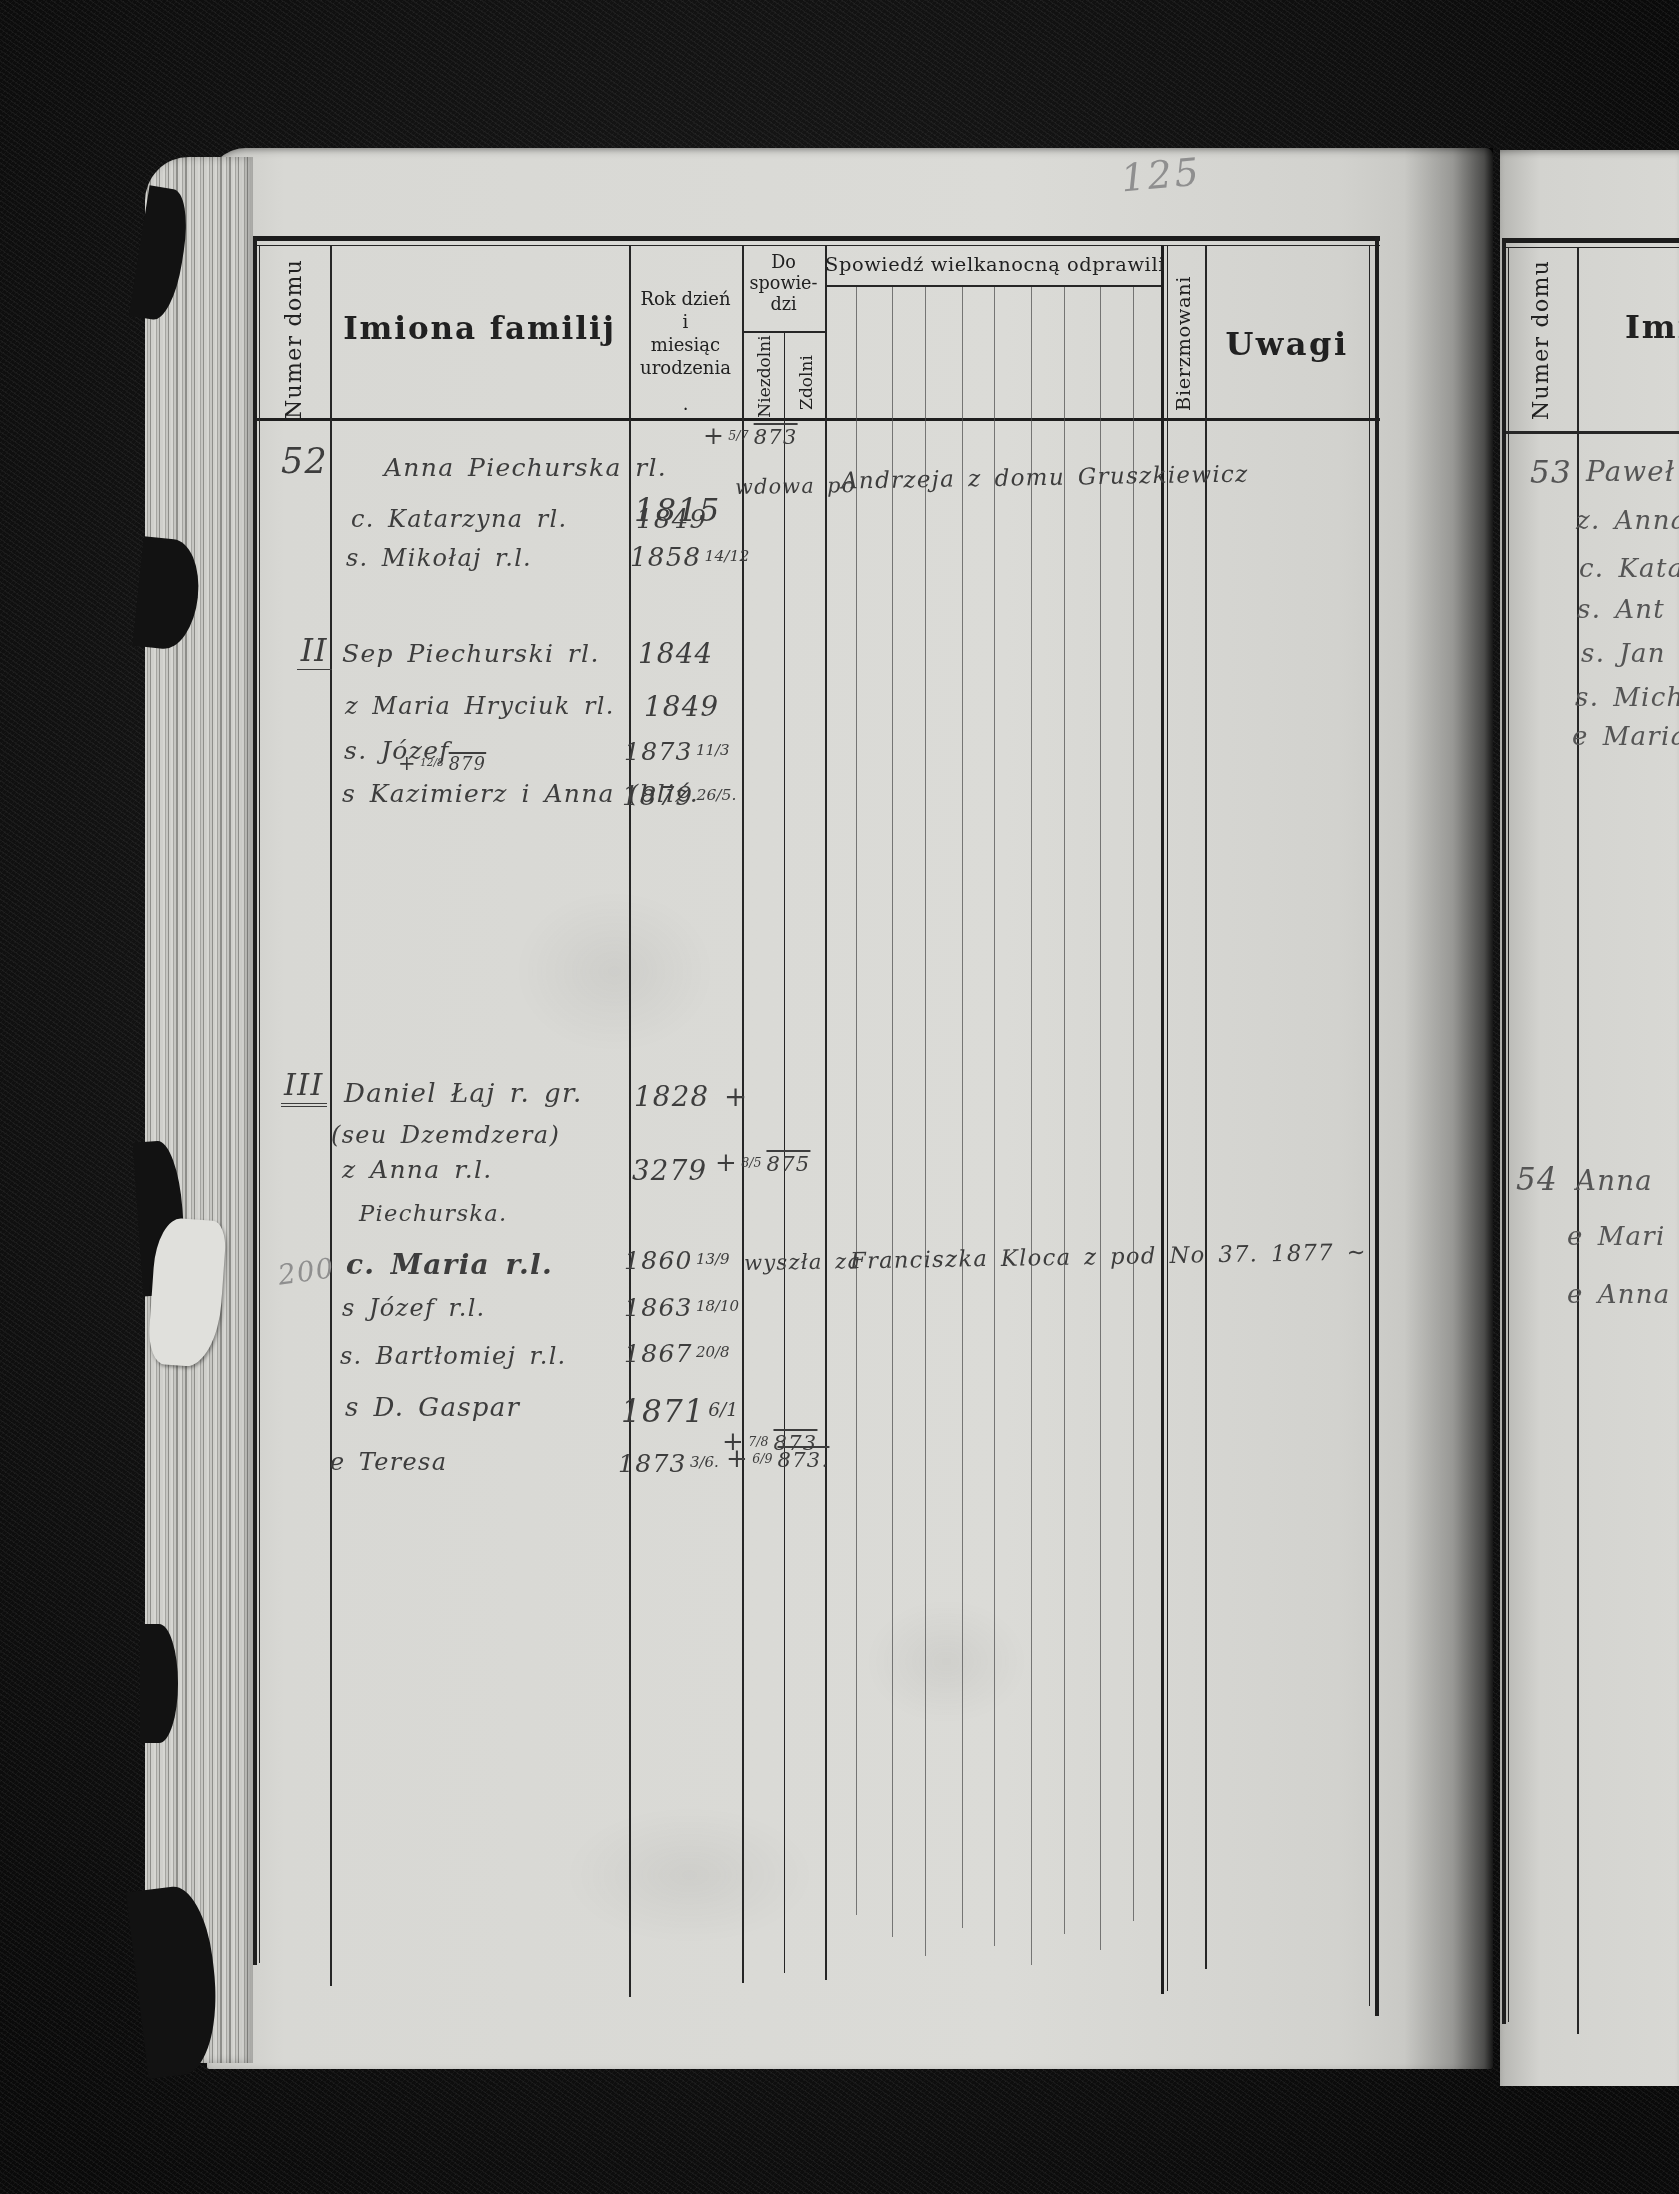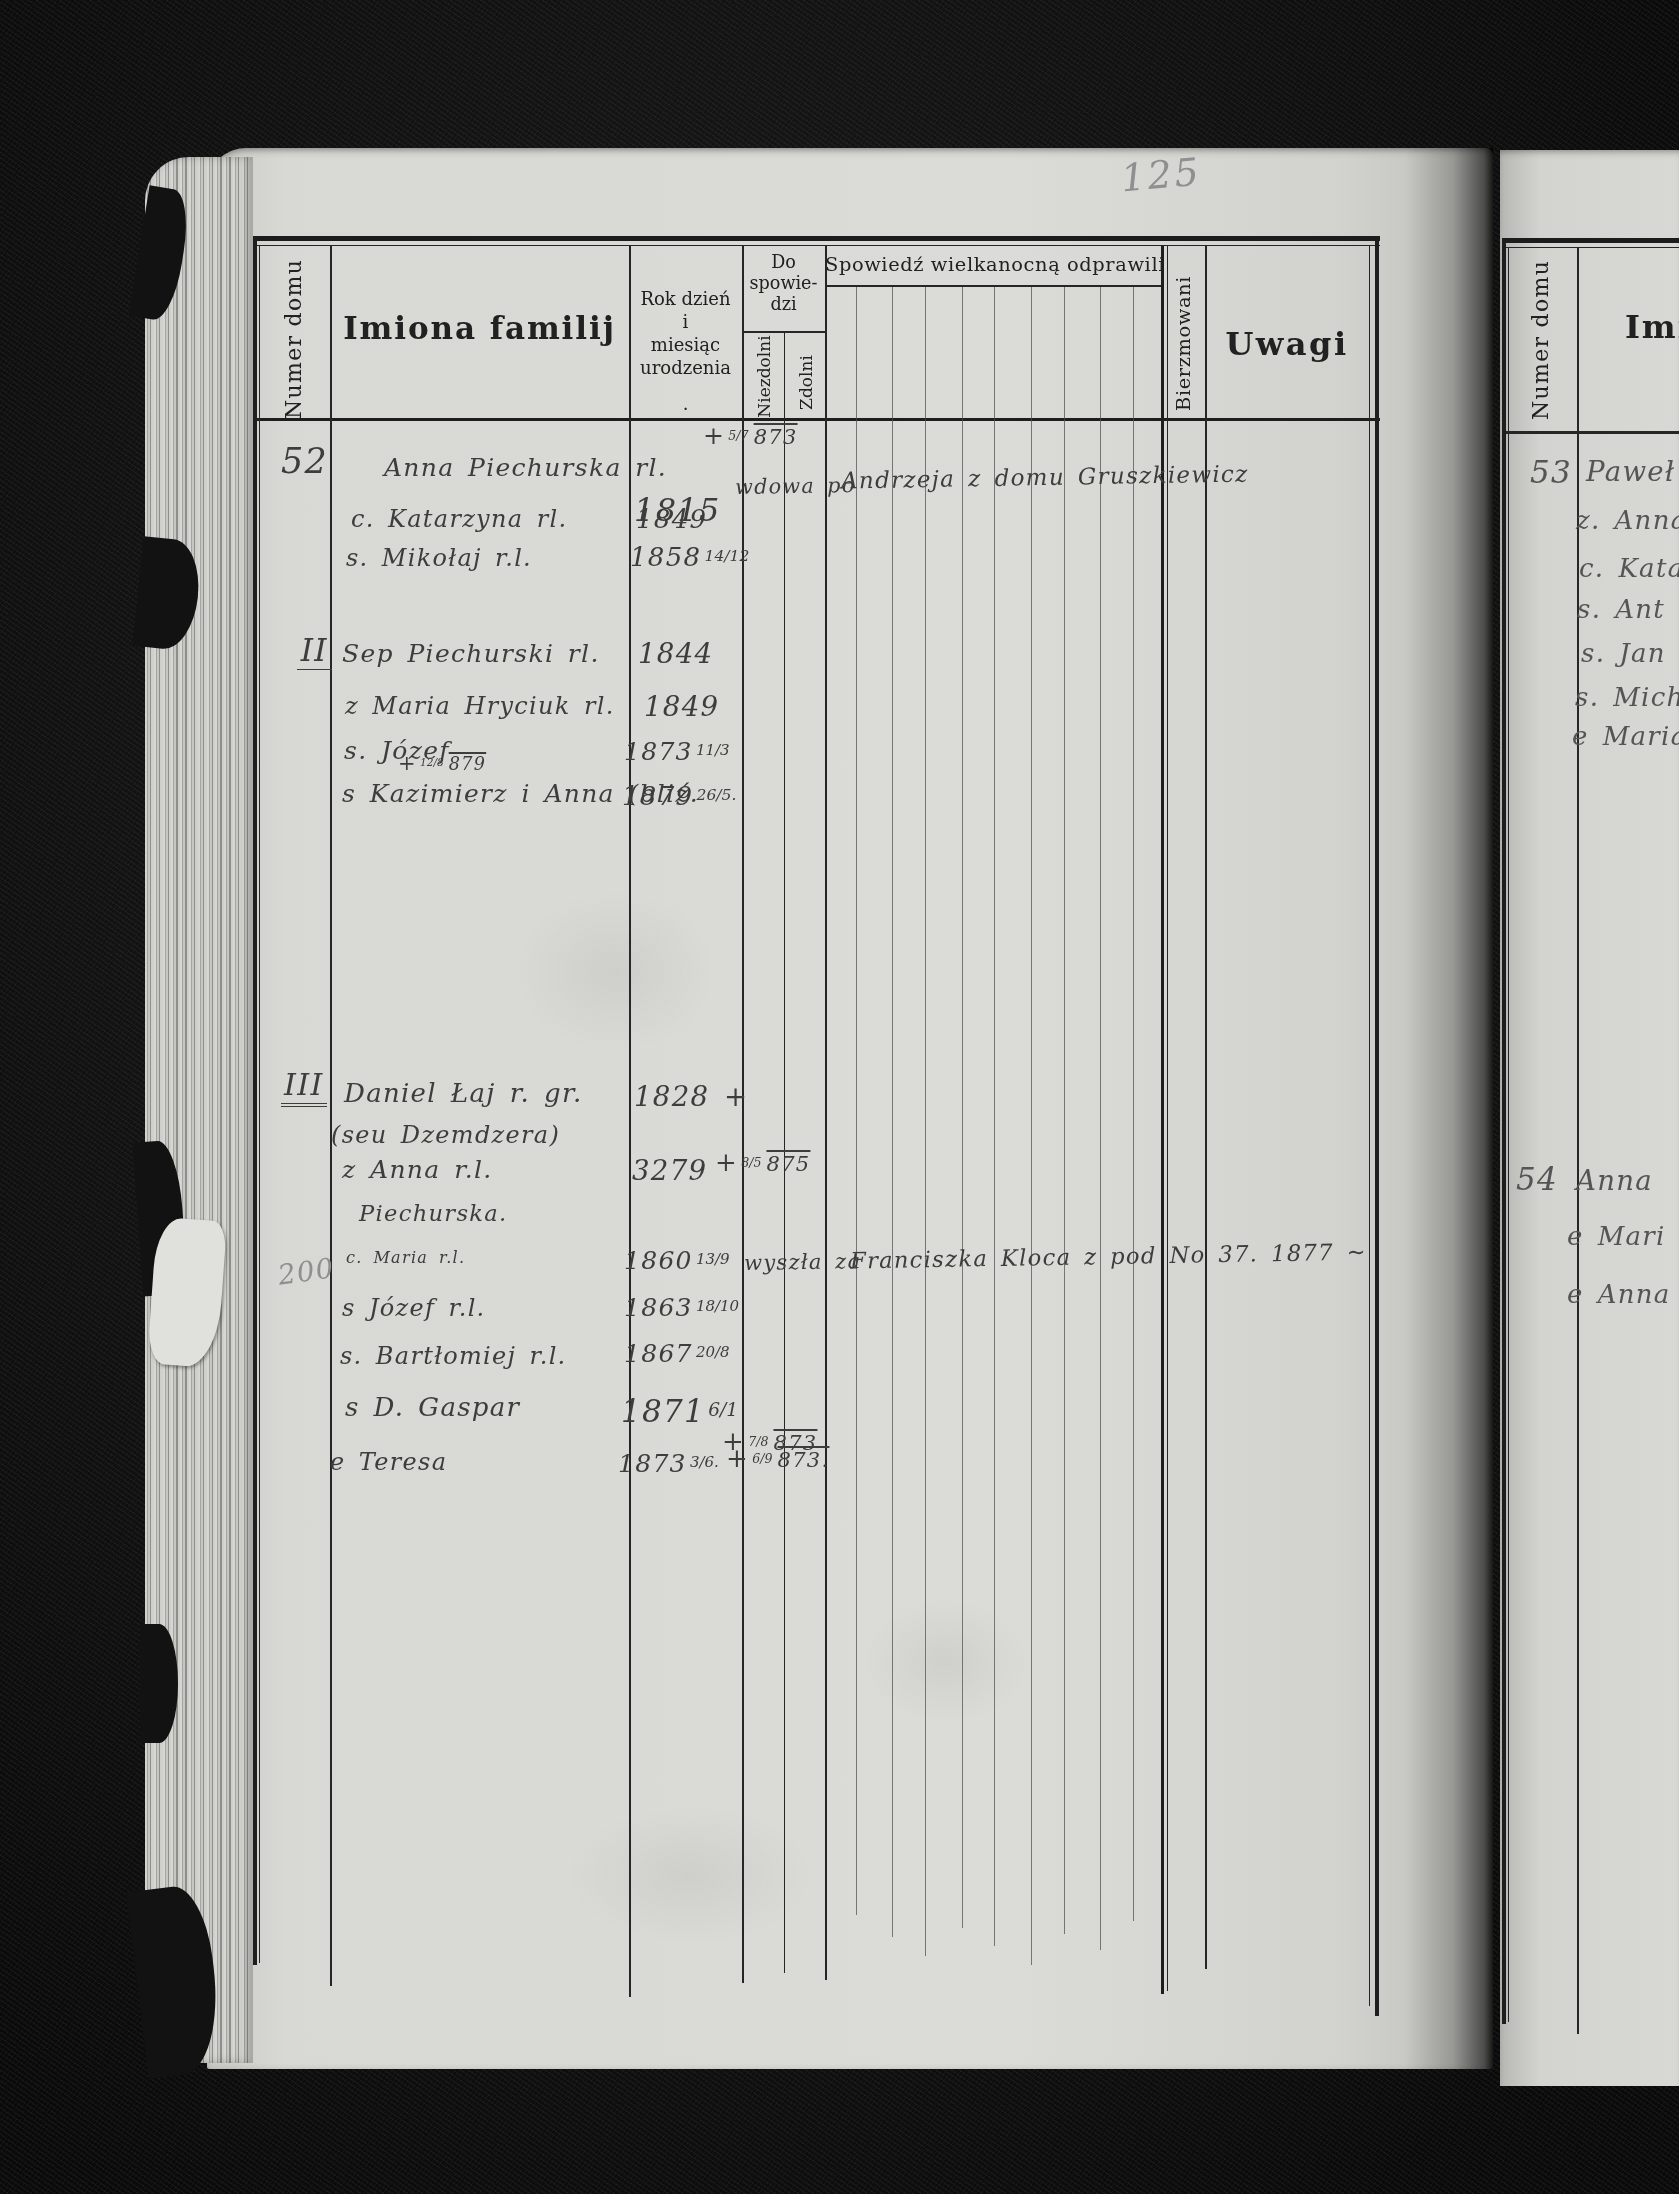--- a/index.html
+++ b/index.html
@@ -143,21 +143,21 @@
 
   <div class="hand" style="left:342px;top:1155px;font-size:25px;">z Anna r.l.</div>
   <div class="hand" style="left:632px;top:1154px;font-size:27.6px;"><span>3279</span></div>
   <div class="hand" style="left:715px;top:1147px;font-size:21px;font-style:italic;">
     <span style="font-size:26px;">+</span><span class="frac">8/5</span><span class="ovl">875</span>
   </div>
   <div class="hand" style="left:359px;top:1200px;font-size:22.6px;">Piechurska.</div>
 
   <div class="hand pencil" style="left:278px;top:1255px;font-size:27.6px;transform:rotate(-8deg);">200</div>
 
-  <div class="hand" style="left:346px;top:1248px;font-size:16px;">c. Maria r.l.</div>
+  <div class="hand" style="left:346px;top:1248px;font-size:28px;font-weight:bold;">c. Maria r.l.</div>
   <div class="hand" style="left:624px;top:1246px;font-size:25px;"><span>1860</span><span class="frac">13/9</span></div>
   <div class="hand" style="left:744px;top:1250px;font-size:21px;transform:rotate(-1deg);">wyszła za</div>
   <div class="hand" style="left:850px;top:1243px;font-size:22.6px;transform:rotate(-1deg);">Franciszka Kloca z pod No 37. 1877 ~</div>
 
   <div class="hand" style="left:342px;top:1294px;font-size:24px;">s Józef r.l.</div>
   <div class="hand" style="left:624px;top:1293px;font-size:25px;"><span>1863</span><span class="frac">18/10</span></div>
 
   <div class="hand" style="left:340px;top:1342px;font-size:24px;">s. Bartłomiej r.l.</div>
   <div class="hand" style="left:624px;top:1339px;font-size:25px;"><span>1867</span><span class="frac">20/8</span></div>
 

